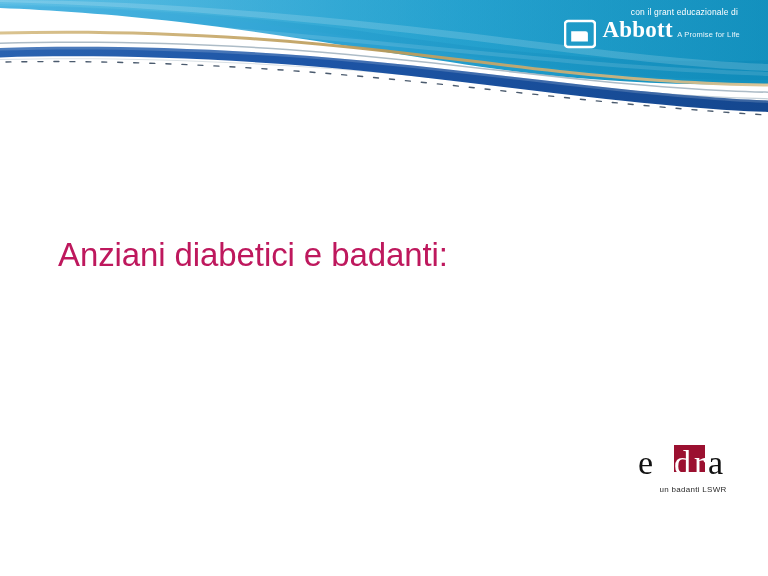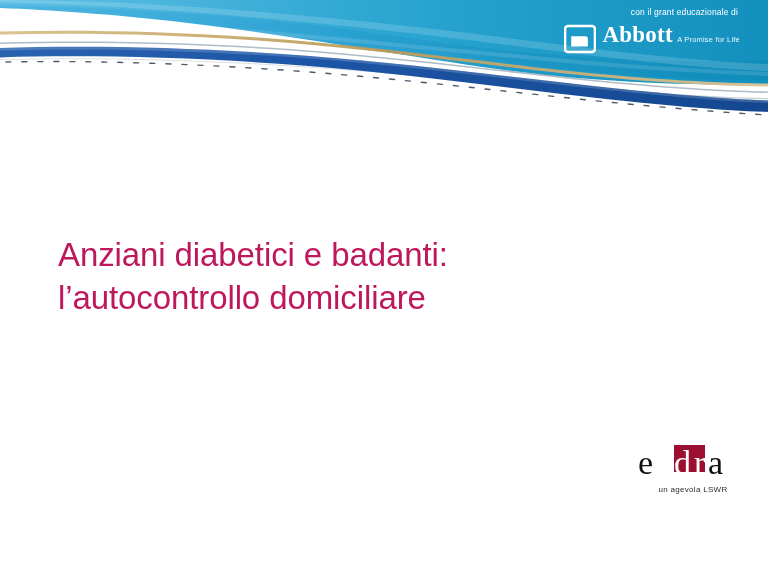--- a/index.html
+++ b/index.html
@@ -55,21 +55,20 @@
     letter-spacing: 0.15px;
     line-height: 12px;
     white-space: nowrap;
     text-align: right;
     padding-right: 2px;
   }
   #abbott-logo {
     display: flex;
     align-items: flex-start;
     justify-content: flex-end;
-    margin-top: 5px;
     gap: 7px;
   }
   #abbott-mark {
     width: 32px;
     height: 30px;
     flex: 0 0 auto;
     margin-top: 1px;
   }
   #abbott-mark svg { display:block; width:32px; height:30px; }
   #abbott-words {
@@ -259,31 +258,30 @@
       </span>
       <span id="abbott-words">
         <span id="abbott-name">Abbott</span>
         <span id="abbott-tagline">A Promise for Life</span>
       </span>
     </div>
   </div>
 
   <div id="title-block">
     <div class="title-line">Anziani diabetici e badanti:</div>
-    <div class="title-line">l’autocontrollo domiciliare</div>
   </div>
 
   <div id="edra-logo">
     <div id="edra-mark">
       <svg viewBox="0 0 118 40" xmlns="http://www.w3.org/2000/svg">
 
         <rect x="40" y="1" width="31" height="27" fill="#9b1030"></rect>
 
         <text x="4" y="30" font-family="Liberation Serif, DejaVu Serif, serif" font-size="34" fill="#111111">e</text>
         <text x="40" y="30" font-family="Liberation Serif, DejaVu Serif, serif" font-size="34" fill="#ffffff">d</text>
         <text x="60" y="30" font-family="Liberation Serif, DejaVu Serif, serif" font-size="34" fill="#ffffff">r</text>
         <text x="74" y="30" font-family="Liberation Serif, DejaVu Serif, serif" font-size="34" fill="#111111">a</text>
       </svg>
     </div>
-    <div id="edra-sub">un agevola LSWR</div>
+    <div id="edra-sub">un badanti LSWR</div>
   </div>
 
 </div>
 
 </body></html>

